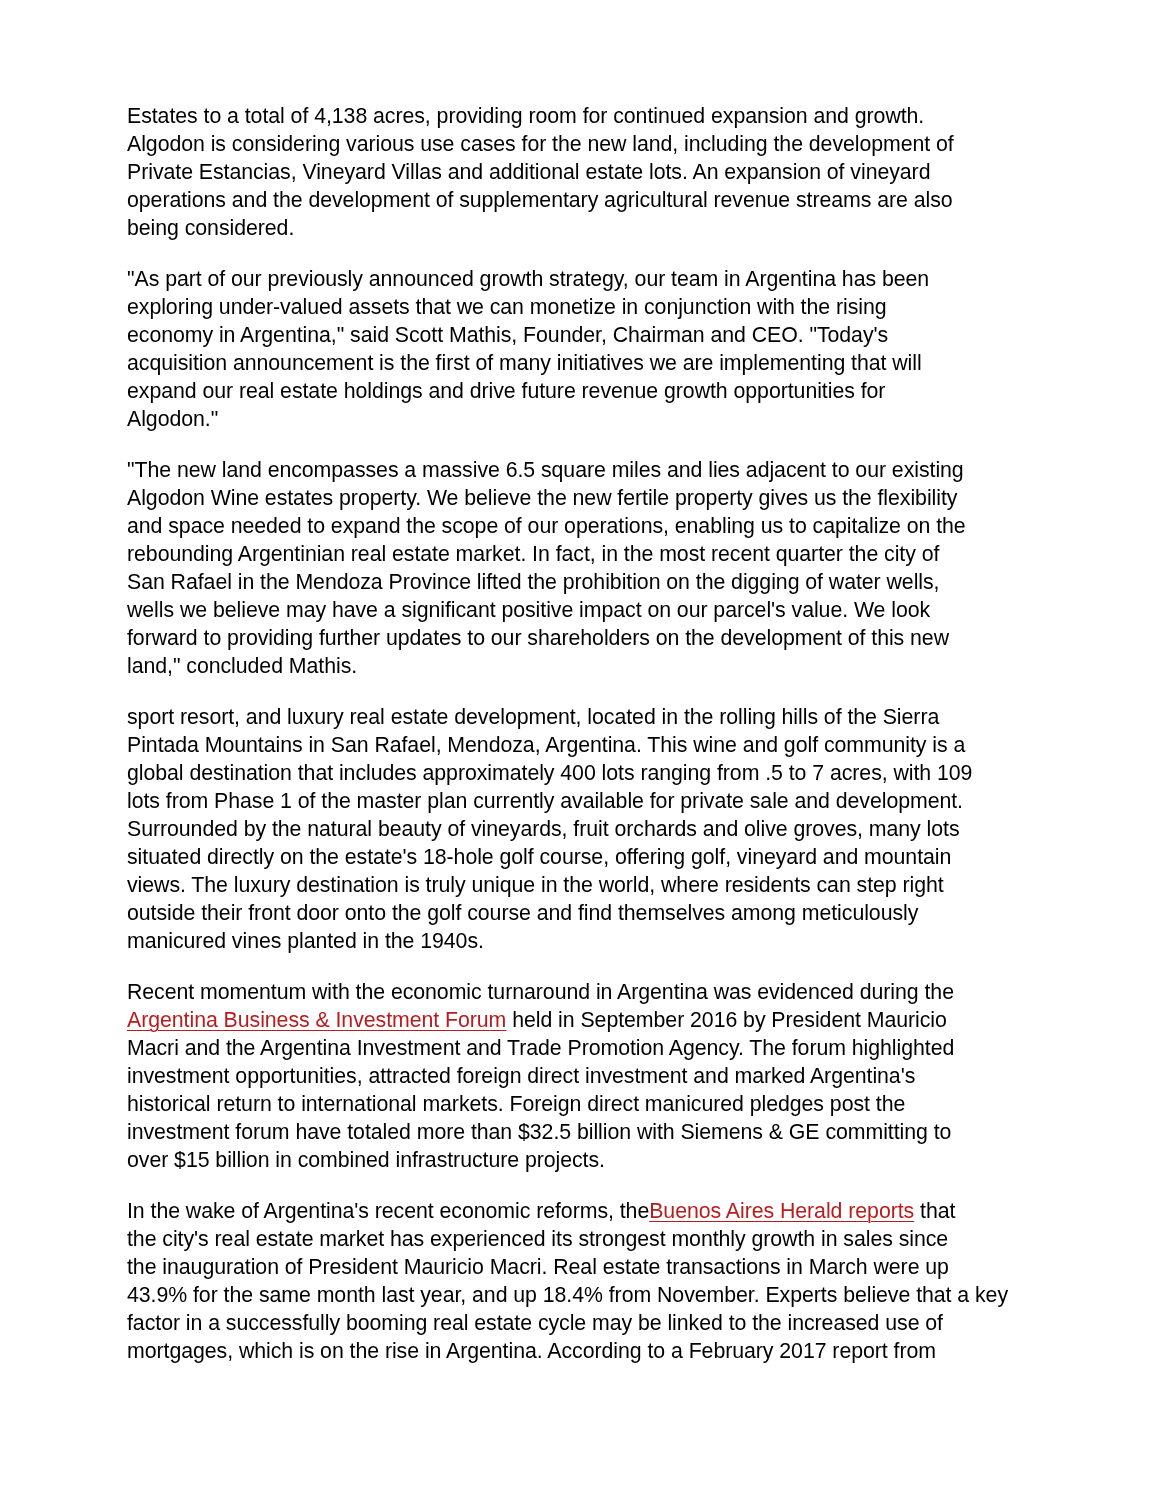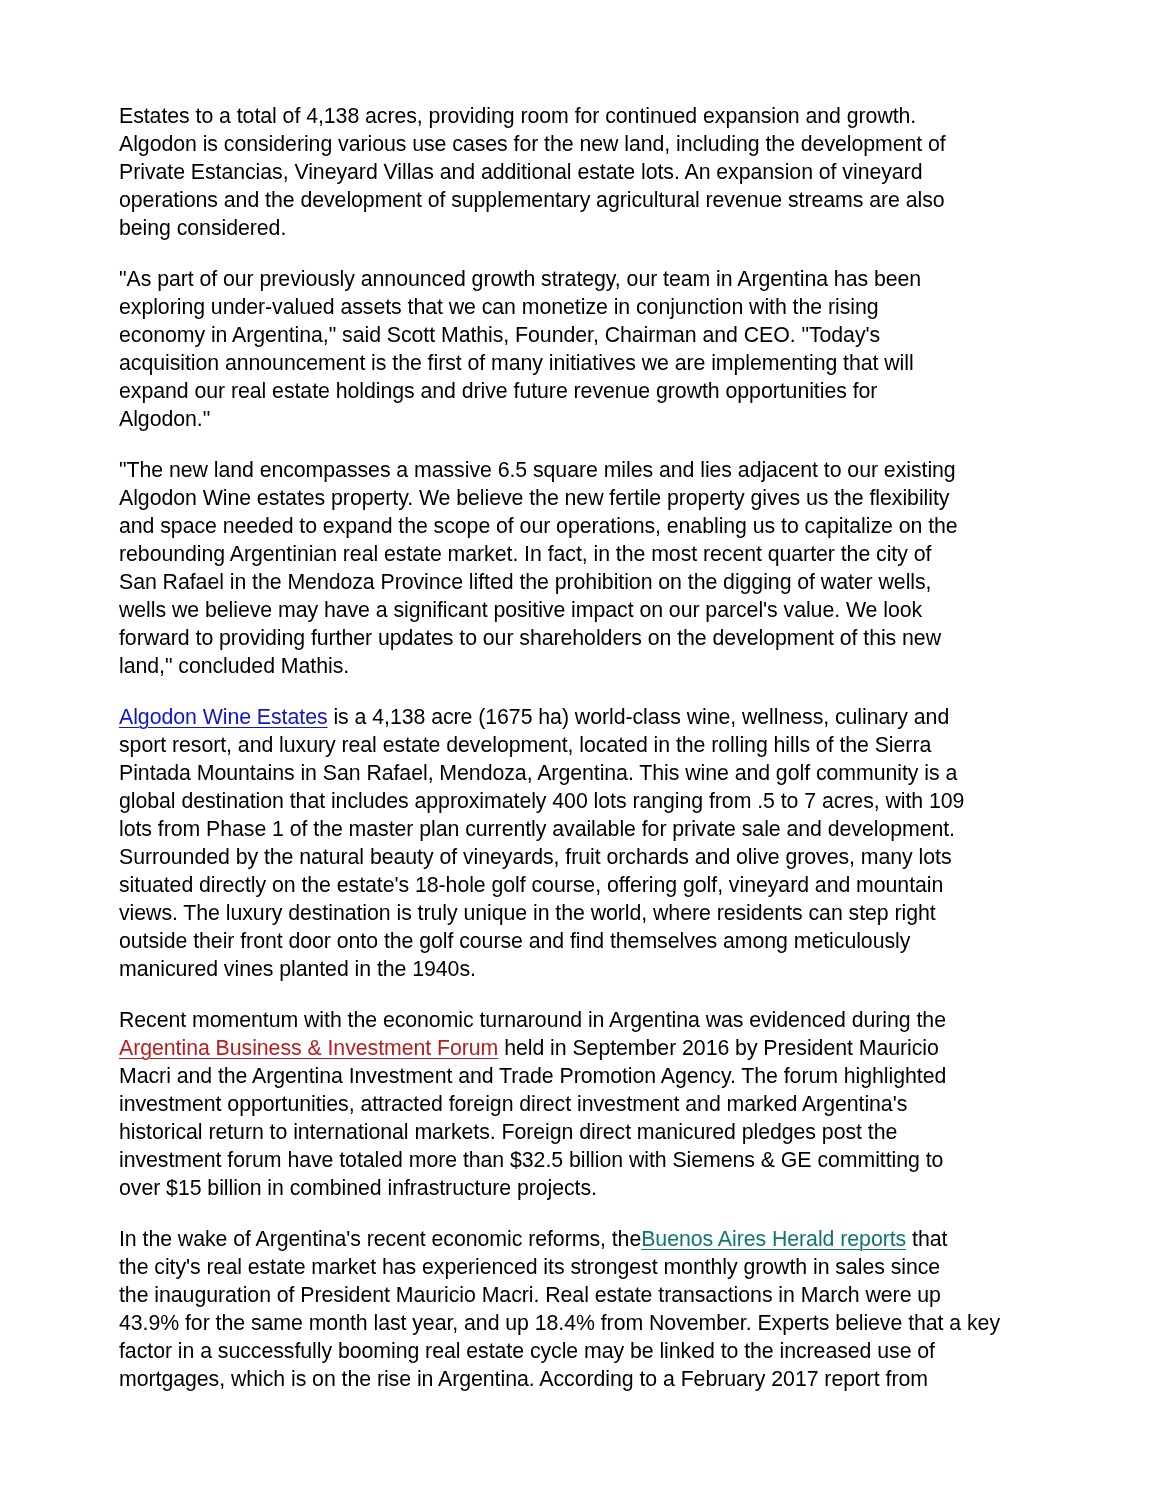--- a/index.html
+++ b/index.html
@@ -10,21 +10,21 @@
     body {
       width: 1168px;
       height: 1510px;
       position: relative;
       overflow: hidden;
       font-family: "Liberation Sans", sans-serif;
       color: #000000;
     }
     .page {
       position: absolute;
-      left: 119px;
+      left: 127px;
       top: 102px;
       width: 960px;
     }
     .para {
       margin: 0 0 23px 0;
       font-size: 21.3px;
       line-height: 28px;
       letter-spacing: -0.05px;
     }
     .line {
@@ -65,21 +65,20 @@
     <span class="line">Algodon Wine estates property. We believe the new fertile property gives us the flexibility</span>
     <span class="line">and space needed to expand the scope of our operations, enabling us to capitalize on the</span>
     <span class="line">rebounding Argentinian real estate market. In fact, in the most recent quarter the city of</span>
     <span class="line">San Rafael in the Mendoza Province lifted the prohibition on the digging of water wells,</span>
     <span class="line">wells we believe may have a significant positive impact on our parcel's value. We look</span>
     <span class="line">forward to providing further updates to our shareholders on the development of this new</span>
     <span class="line">land," concluded Mathis.</span>
   </p>
 
   <p class="para">
-    <span class="line"><a class="link" href="#" style="color: rgb(18, 18, 212);">Algodon Wine Estates</a><span> is a 4,138 acre (1675 ha) world-class wine, wellness, culinary and</span></span>
     <span class="line">sport resort, and luxury real estate development, located in the rolling hills of the Sierra</span>
     <span class="line">Pintada Mountains in San Rafael, Mendoza, Argentina. This wine and golf community is a</span>
     <span class="line">global destination that includes approximately 400 lots ranging from .5 to 7 acres, with 109</span>
     <span class="line">lots from Phase 1 of the master plan currently available for private sale and development.</span>
     <span class="line">Surrounded by the natural beauty of vineyards, fruit orchards and olive groves, many lots</span>
     <span class="line">situated directly on the estate's 18-hole golf course, offering golf, vineyard and mountain</span>
     <span class="line">views. The luxury destination is truly unique in the world, where residents can step right</span>
     <span class="line">outside their front door onto the golf course and find themselves among meticulously</span>
     <span class="line">manicured vines planted in the 1940s.</span>
   </p>
@@ -88,21 +87,21 @@
     <span class="line">Recent momentum with the economic turnaround in Argentina was evidenced during the</span>
     <span class="line"><a class="link" href="#" style="color: #b91c1c;">Argentina Business &amp; Investment Forum</a><span> held in September 2016 by President Mauricio</span></span>
     <span class="line">Macri and the Argentina Investment and Trade Promotion Agency. The forum highlighted</span>
     <span class="line">investment opportunities, attracted foreign direct investment and marked Argentina's</span>
     <span class="line">historical return to international markets. Foreign direct manicured pledges post the</span>
     <span class="line">investment forum have totaled more than $32.5 billion with Siemens &amp; GE committing to</span>
     <span class="line">over $15 billion in combined infrastructure projects.</span>
   </p>
 
   <p class="para">
-    <span class="line"><span>In the wake of Argentina's recent economic reforms, the</span><a class="link" href="#" style="color: #0f766e;">Buenos Aires Herald reports</a><span> that</span></span>
+    <span class="line"><span>In the wake of Argentina's recent economic reforms, the</span><a class="link" href="#" style="color: #b91c1c;">Buenos Aires Herald reports</a><span> that</span></span>
     <span class="line">the city's real estate market has experienced its strongest monthly growth in sales since</span>
     <span class="line">the inauguration of President Mauricio Macri. Real estate transactions in March were up</span>
     <span class="line">43.9% for the same month last year, and up 18.4% from November. Experts believe that a key</span>
     <span class="line">factor in a successfully booming real estate cycle may be linked to the increased use of</span>
     <span class="line">mortgages, which is on the rise in Argentina. According to a February 2017 report from</span>
   </p>
 
 </div>
 
 </body></html>

